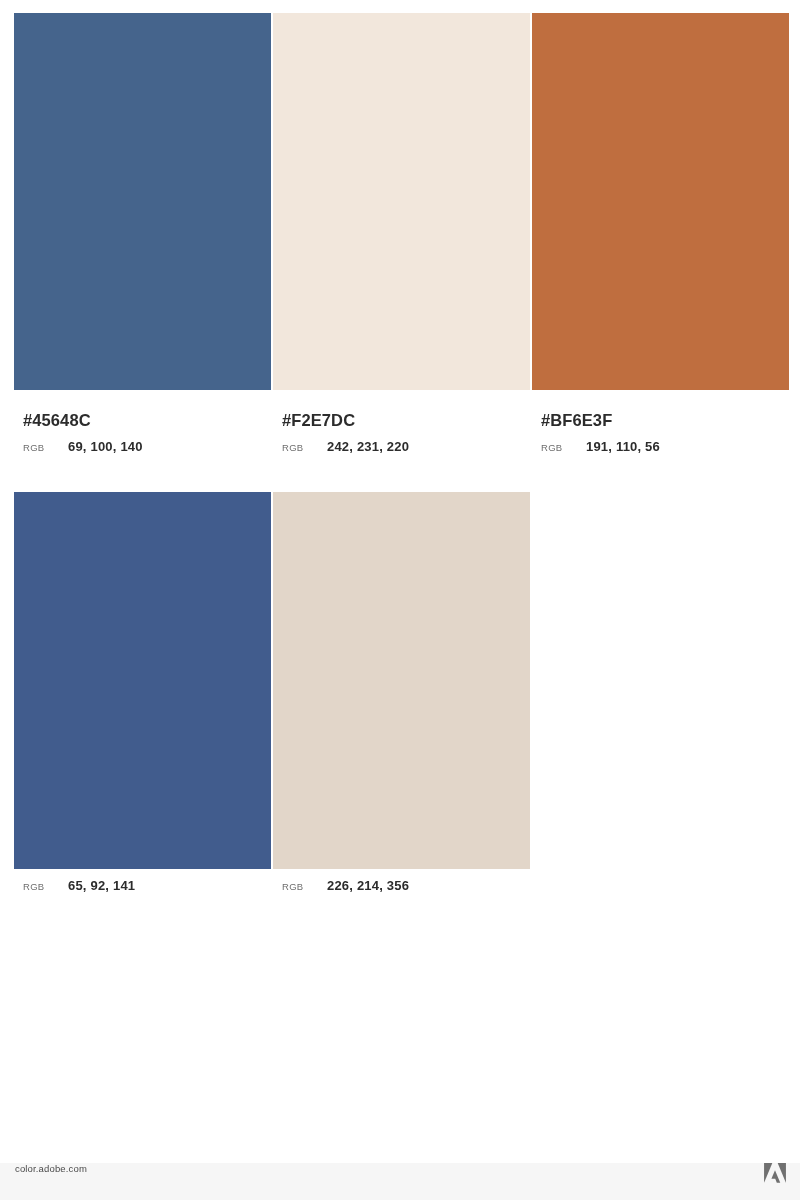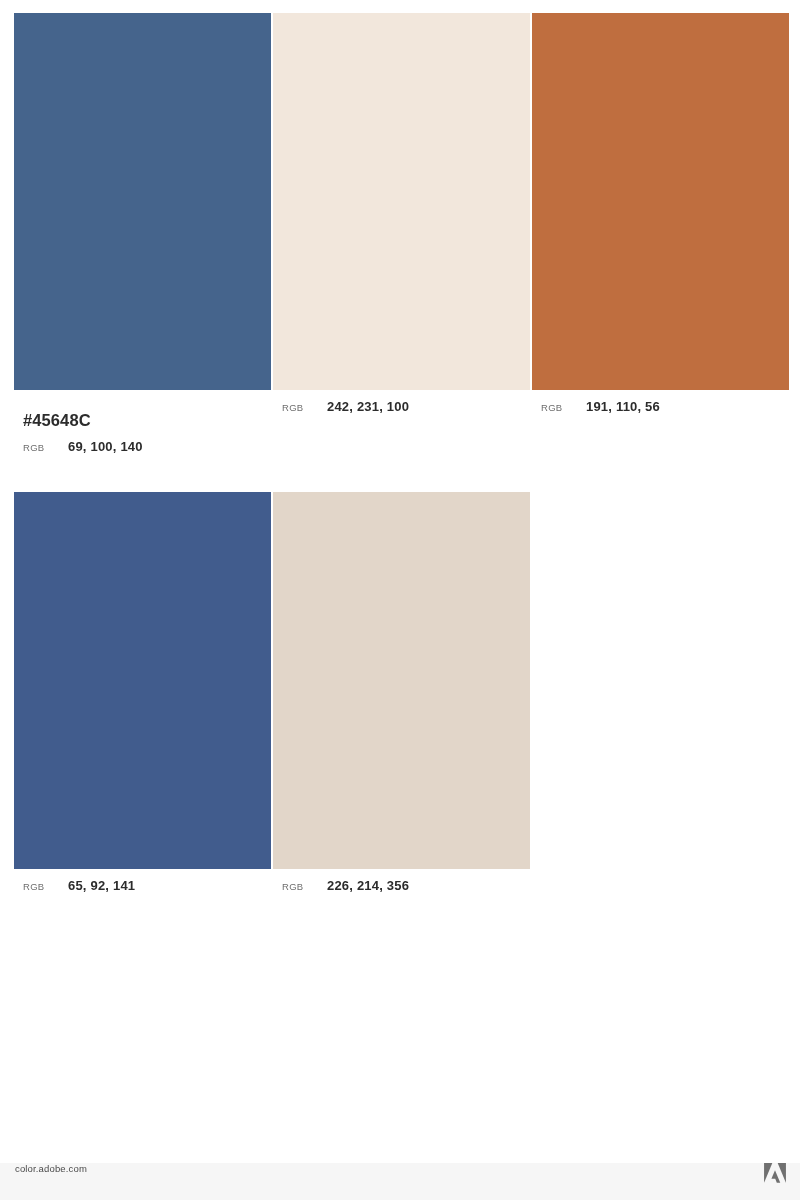--- a/index.html
+++ b/index.html
@@ -135,30 +135,32 @@
         <div class="swatch-rgb-line">
           <span class="swatch-rgb-label">RGB</span>
           <span class="swatch-rgb-value">69, 100, 140</span>
         </div>
       </div>
     </div>
 
     <div class="swatch-card">
       <div class="swatch-chip" style="background:#F2E7DC;"></div>
       <div class="swatch-meta">
-        <div class="swatch-rgb-line">
-          <span class="swatch-rgb-label">RGB</span>
-          <span class="swatch-rgb-value">242, 231, 100</span>
+        <div class="swatch-hex">#F2E7DC</div>
+        <div class="swatch-rgb-line">
+          <span class="swatch-rgb-label">RGB</span>
+          <span class="swatch-rgb-value">242, 231, 220</span>
         </div>
       </div>
     </div>
 
     <div class="swatch-card">
       <div class="swatch-chip" style="background:#BF6E3F;"></div>
       <div class="swatch-meta">
+        <div class="swatch-hex">#BF6E3F</div>
         <div class="swatch-rgb-line">
           <span class="swatch-rgb-label">RGB</span>
           <span class="swatch-rgb-value">191, 110, 56</span>
         </div>
       </div>
     </div>
 
   </div>
 
   <div class="swatch-row" id="swatch-row-2">

